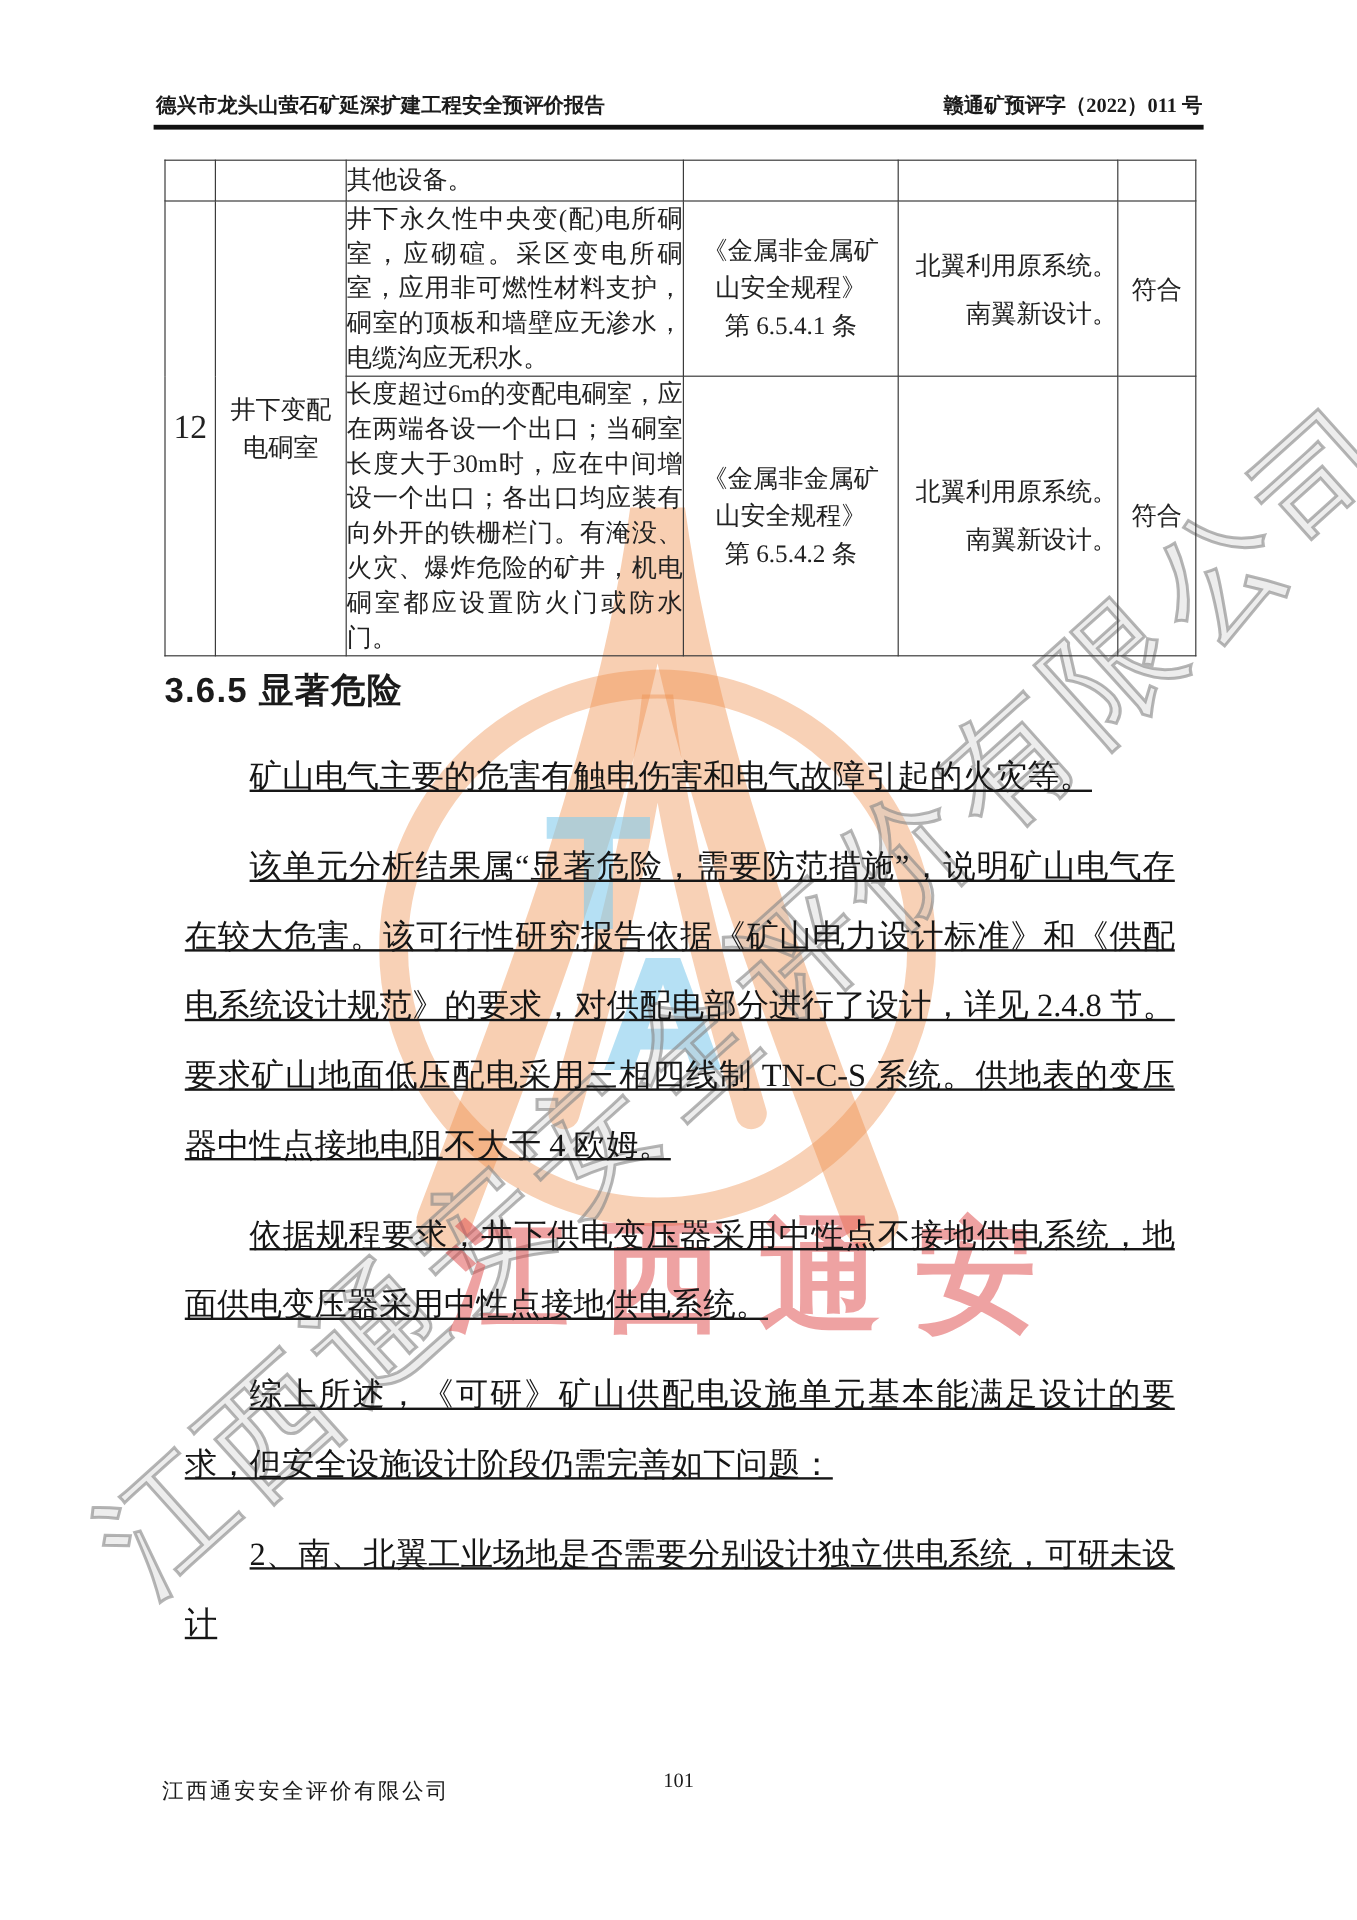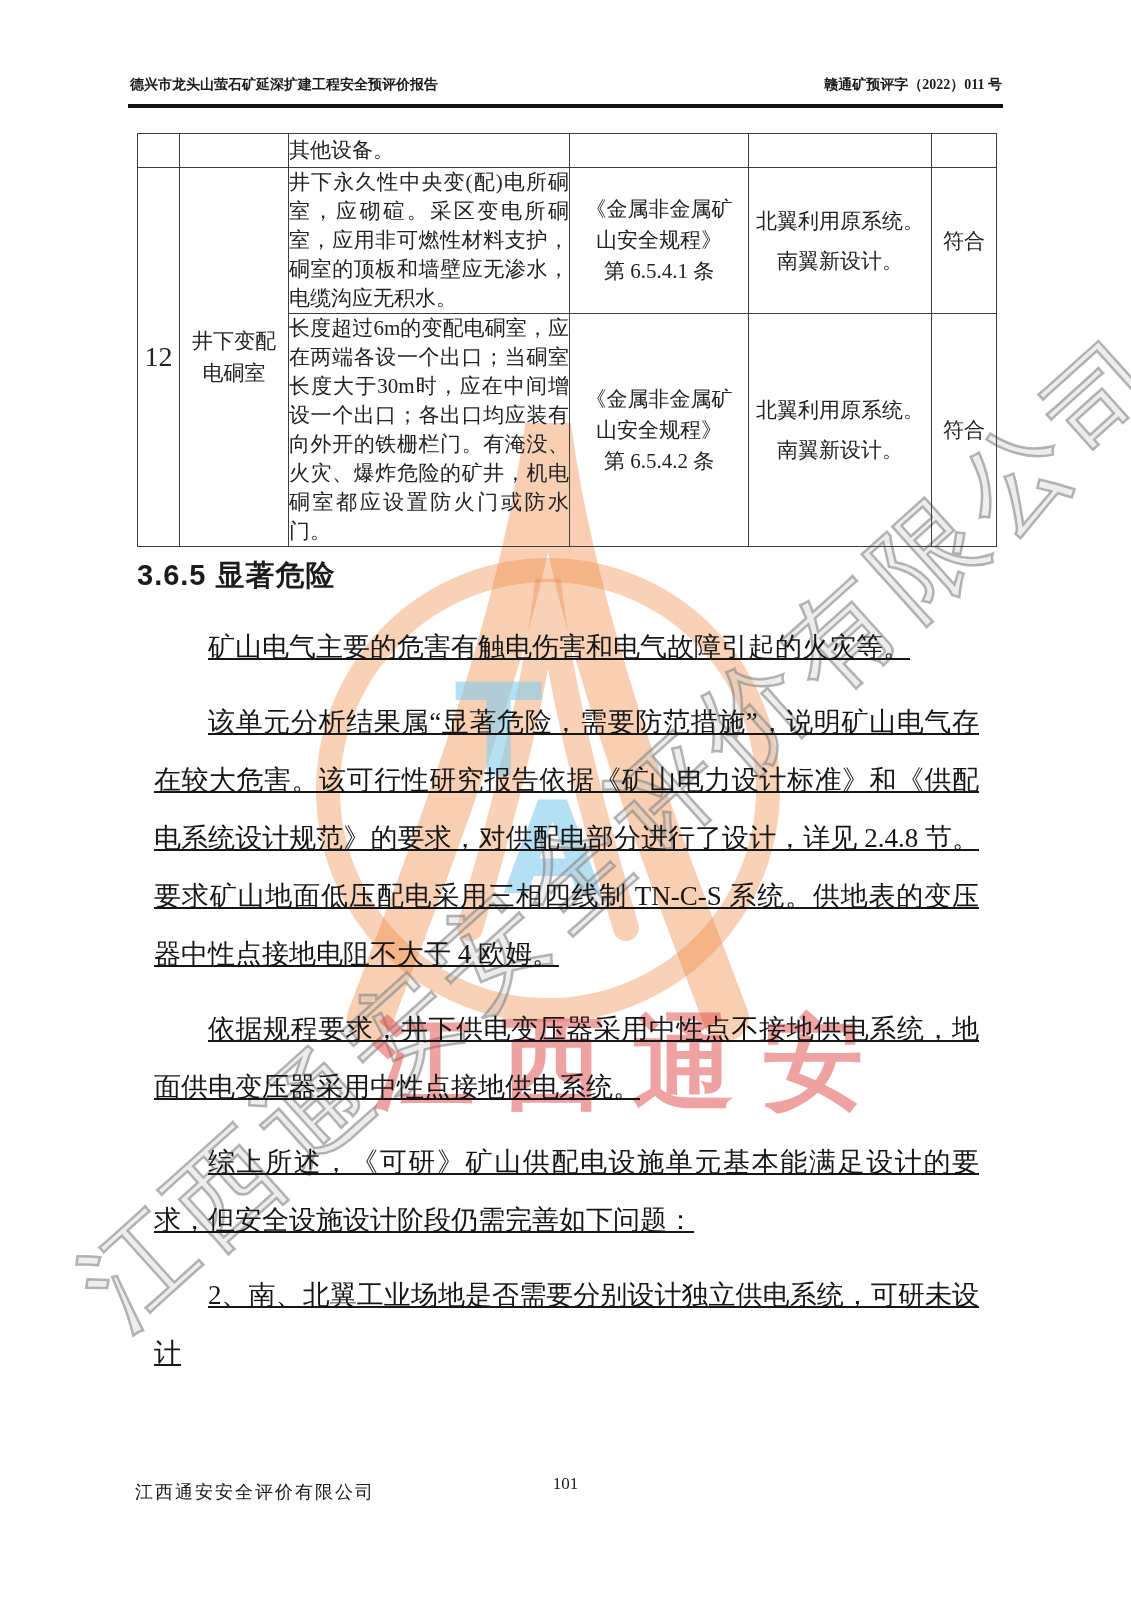--- a/index.html
+++ b/index.html
@@ -30,21 +30,21 @@
     font-size:128px;line-height:118px;font-weight:700;
     color:rgba(132,203,236,0.60);
     font-family:"DejaVu Sans","Liberation Sans",sans-serif;
   }
   .wm-blue .l2{display:block;margin-left:48px;}
   .wm-emblem{position:absolute;left:300px;top:368px;}
   
   .header{
     position:absolute;left:130px;top:76px;width:872px;z-index:1;
     display:flex;justify-content:space-between;align-items:flex-start;
-    font-size:14px;font-weight:600;
+    font-size:17px;font-weight:600;
   }
   .header-rule{
     position:absolute;left:128px;top:104px;width:875px;height:4px;
     background:#121212;z-index:1;
   }
   
   table.comp{
     position:absolute;left:137px;top:133px;z-index:1;
     border-collapse:collapse;table-layout:fixed;width:859px;
     font-size:21px;color:#222;background:transparent;
@@ -53,21 +53,21 @@
     border:1.5px solid #3c3c3c;padding:0;vertical-align:middle;
     overflow:hidden;
   }
   tr.r1{height:34px;}
   tr.r2{height:146px;}
   tr.r3{height:220px;}
   td.no{text-align:center;font-size:28px;}
   td.name{text-align:center;white-space:pre-line;line-height:32px;}
   td.req{text-align:left;padding:3px 7px 3px 8px;line-height:29px;text-align:justify;margin-left:47px;}
   td.basis{text-align:center;white-space:pre-line;line-height:31px;}
-  td.actual{text-align:center;padding-left:17px;padding-right:4px;white-space:pre-line;line-height:40px;}
+  td.actual{text-align:right;padding-left:17px;padding-right:4px;white-space:pre-line;line-height:40px;}
   td.concl{text-align:center;}
   
   .sec-heading{
     position:absolute;left:137px;top:556px;z-index:1;margin:0;
     font-size:29px;font-weight:700;
     font-family:"Liberation Sans","DejaVu Sans",sans-serif;
     letter-spacing:1px;
   }
   .paras{position:absolute;left:137px;top:601px;width:859px;z-index:1;}
   .paras p{

